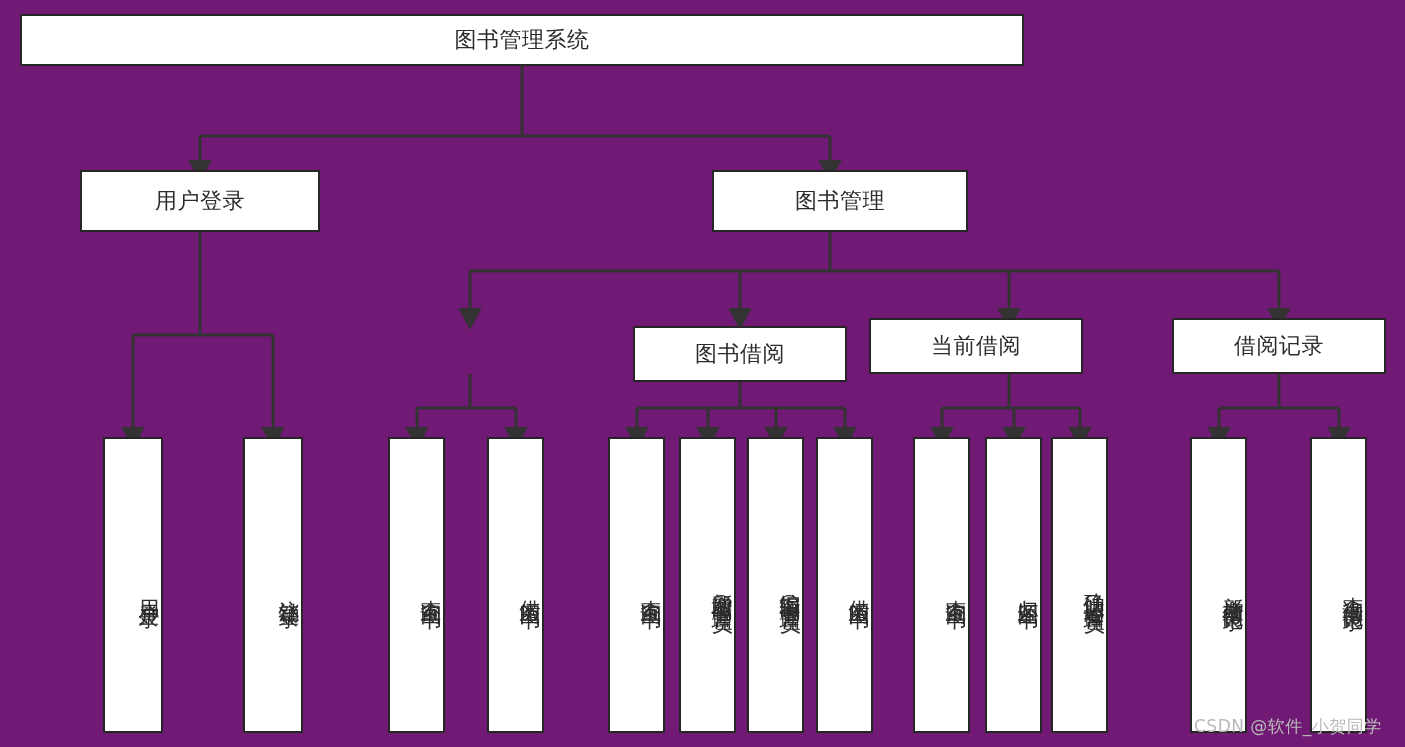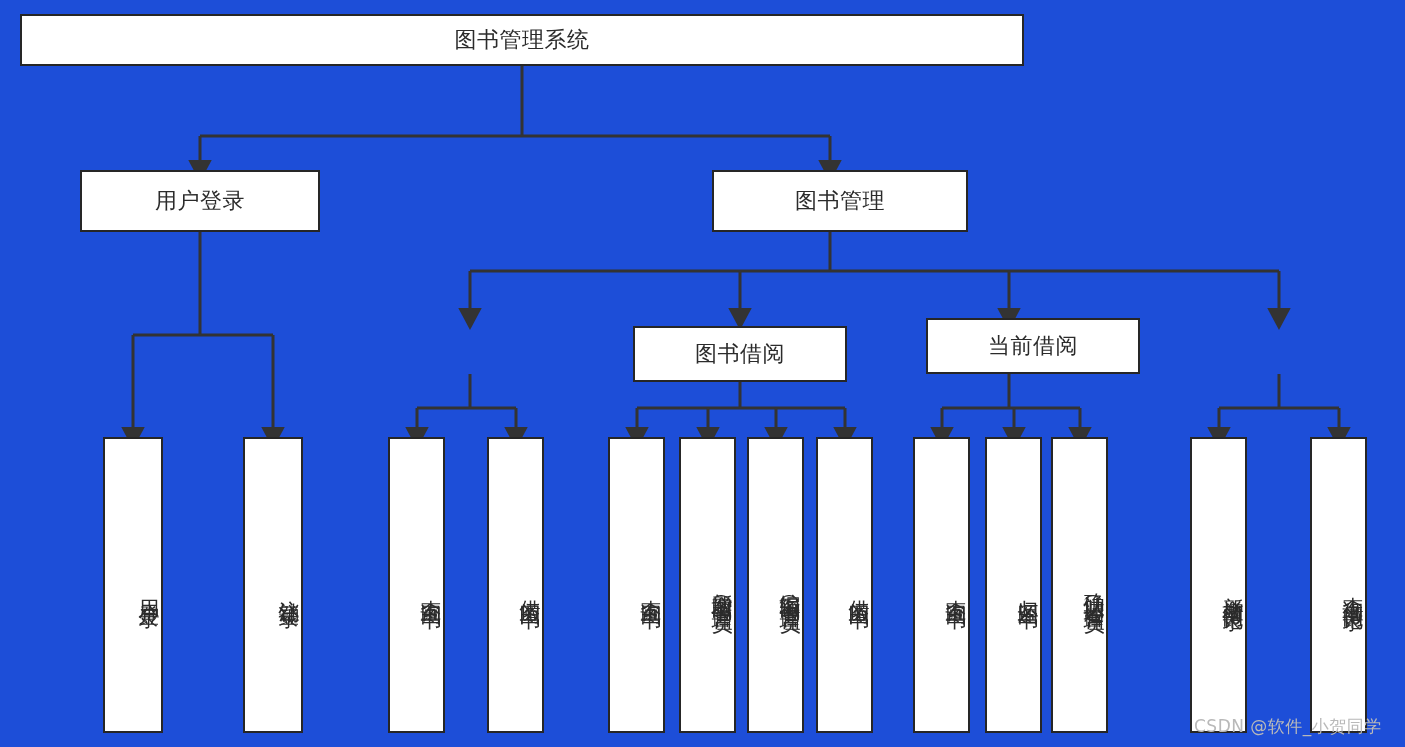--- a/index.html
+++ b/index.html
@@ -8,21 +8,21 @@
     padding: 0;
     background: #ffffff;
   }
   body {
     font-family: "DejaVu Sans", "Liberation Sans", sans-serif;
   }
   #diagram-root {
     position: relative;
     width: 1405px;
     height: 747px;
-    background: #1d4ed8;
+    background: #701a75;
     overflow: hidden;
   }
   #edge-layer {
     position: absolute;
     left: 0;
     top: 0;
     width: 1405px;
     height: 747px;
     pointer-events: none;
   }
@@ -117,21 +117,22 @@
       <path d="M1339,408 L1339,431" marker-end="url(#arrow)"></path>
     </g>
   </svg>
 
   <div class="node horiz" id="node-root" style="left: 20px; top: 14px; width: 1004px; height: 52px;">图书管理系统</div>
 
   <div class="node horiz" id="node-l2-0" style="left: 80px; top: 170px; width: 240px; height: 62px;">用户登录</div>
   <div class="node horiz" id="node-l2-1" style="left: 712px; top: 170px; width: 256px; height: 62px;">图书管理</div>
 
   <div class="node horiz" id="node-l3-1" style="left: 633px; top: 318px; width: 214px; height: 56px; margin-top: 8px;">图书借阅</div>
-  <div class="node horiz" id="node-l3-2" style="left: 926px; top: 318px; width: 214px; height: 56px;">当前借阅</div>
+  <div class="node horiz" id="node-l3-2" style="left: 869px; top: 318px; width: 214px; height: 56px;">当前借阅</div>
+  <div class="node horiz" id="node-l3-3" style="left: 1172px; top: 318px; width: 214px; height: 56px;">借阅记录</div>
 
   <div class="node vert" id="node-leaf-0" style="left: 103px; top: 437px; width: 60px; height: 296px;">
       <span>用户登录</span>
     </div>
   <div class="node vert" id="node-leaf-1" style="left: 243px; top: 437px; width: 60px; height: 296px;">
       <span>注销登录</span>
     </div>
   <div class="node vert" id="node-leaf-2" style="left: 388px; top: 437px; width: 57px; height: 296px;">
       <span>查询图书</span>
     </div>

